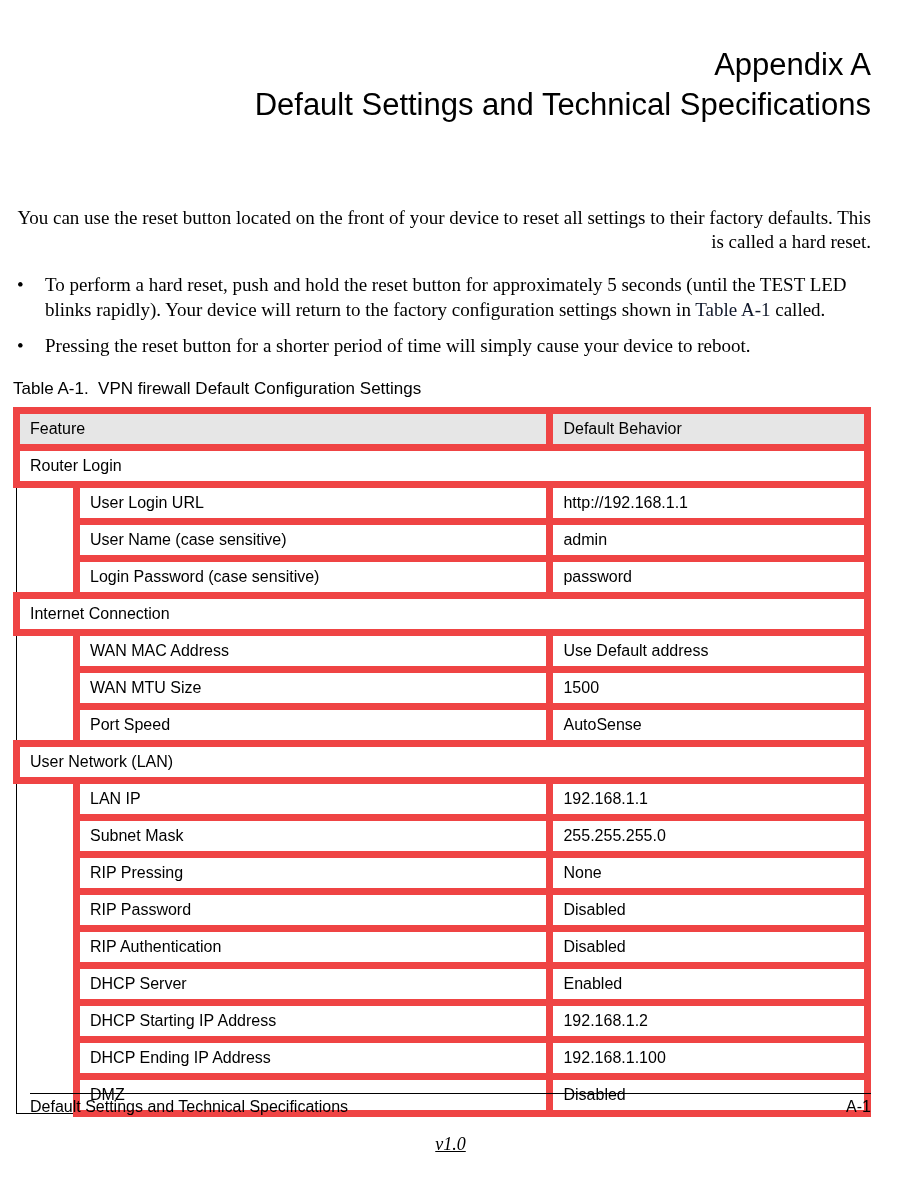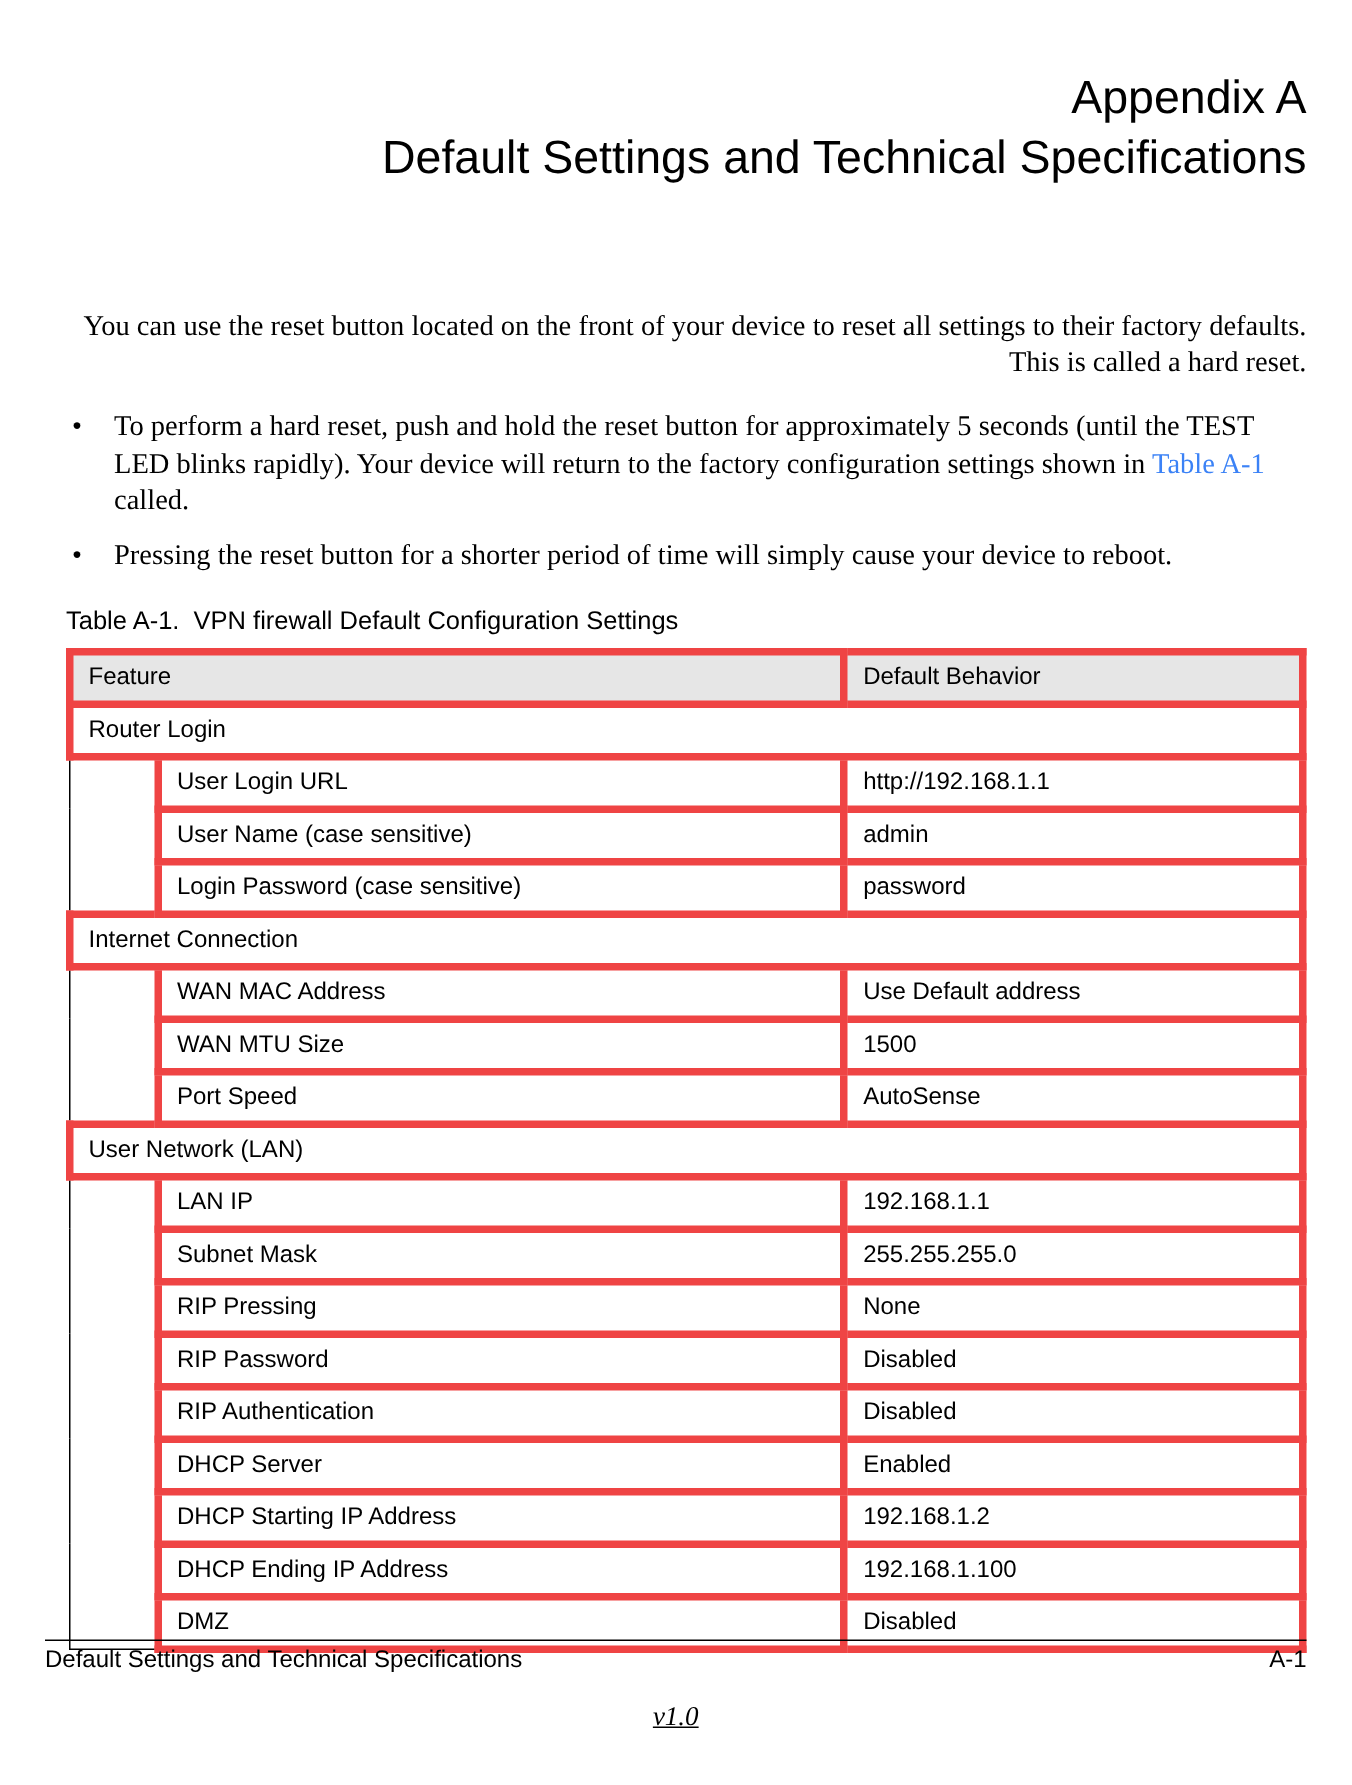--- a/index.html
+++ b/index.html
@@ -6,21 +6,21 @@
     font-family: 'Times New Roman', Times, serif;
     font-size: 18px;
     width: 901px;
     height: 1190px;
     margin: 0;
     padding: 0;
     box-sizing: border-box;
     color: #000;
   }
   .page {
-    padding: 35px 30px 0 44px;
+    padding: 35px 30px 0 13px;
   }
   .appendix-title {
     text-align: right;
     font-family: Arial, Helvetica, sans-serif;
     font-size: 31px;
     font-weight: normal;
     line-height: 1.3;
     margin-bottom: 80px;
     margin-top: 10px;
   }
@@ -40,35 +40,35 @@
     margin-bottom: 12px;
     font-size: 19px;
     line-height: 1.3;
   }
   ul.bullets li .dot {
     width: 28px;
     flex-shrink: 0;
     padding-left: 4px;
   }
   .link-blue {
-    color: #3b82f6;
+    color: #0f172a;
   }
   .table-caption {
     font-family: Arial, Helvetica, sans-serif;
     font-size: 17px;
     margin-bottom: 8px;
   }
   table.settings {
     border-collapse: collapse;
     width: 100%;
     font-family: Arial, Helvetica, sans-serif;
     font-size: 16px;
   }
   table.settings td, table.settings th {
-    border: 5px solid #ef4444;
+    border: 7px solid #ef4444;
     padding: 6px 10px;
     text-align: left;
     font-weight: normal;
   }
   table.settings th {
     background: #e6e6e6;
   }
   table.settings .indent-spacer {
     border-right: 1px solid #000;
     border-top: none;

